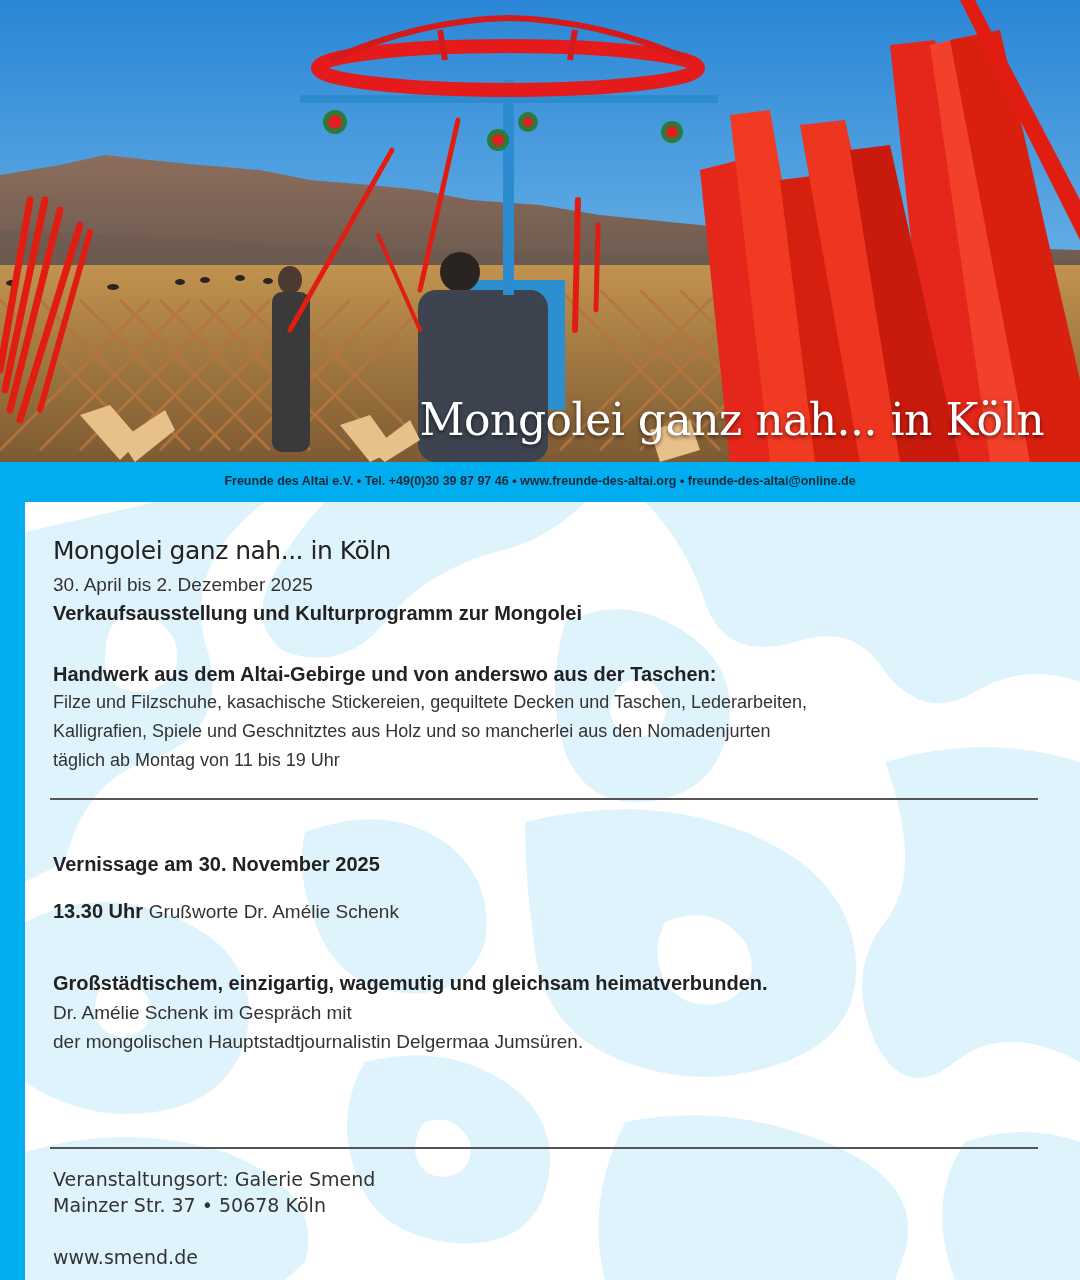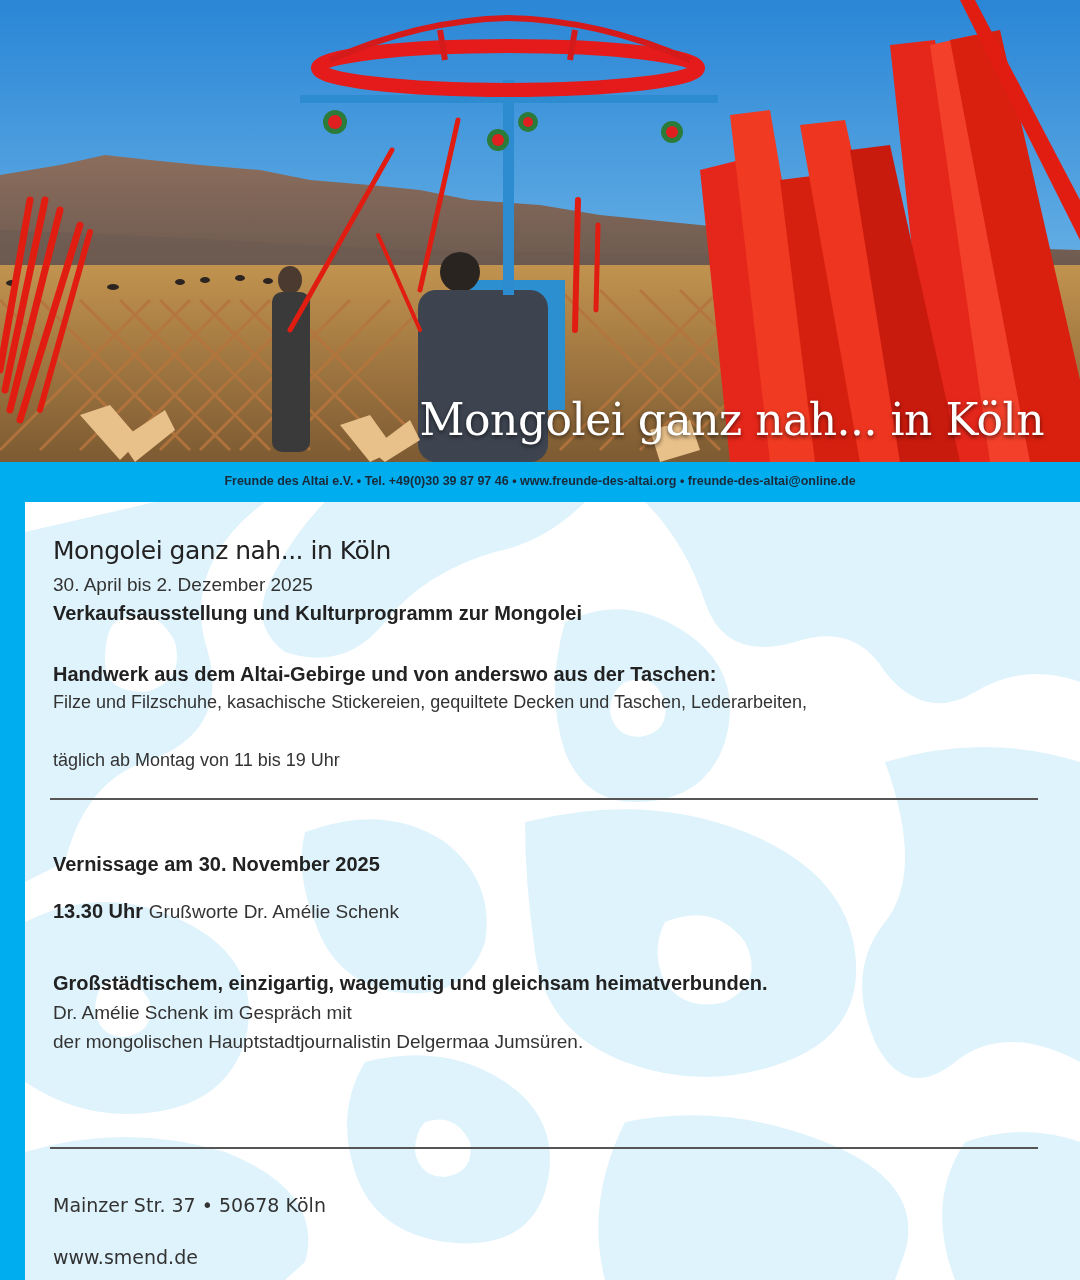--- a/index.html
+++ b/index.html
@@ -156,20 +156,21 @@
       <path d="M400 620 Q430 610 445 640 Q450 670 420 675 Q395 675 390 650 Q390 630 400 620 Z"></path>
     </g>
   </svg>
 
   <div class="t-title">Mongolei ganz nah... in Köln</div>
   <div class="t-dates">30. April bis 2. Dezember 2025</div>
   <div class="t-sub">Verkaufsausstellung und Kulturprogramm zur Mongolei</div>
 
   <div class="craft-h">Handwerk aus dem Altai-Gebirge und von anderswo aus der Taschen:</div>
   <div class="craft-line" style="top:190px">Filze und Filzschuhe, kasachische Stickereien, gequiltete Decken und Taschen, Lederarbeiten,</div>
+  <div class="craft-line" style="top:219px">Kalligrafien, Spiele und Geschnitztes aus Holz und so mancherlei aus den Nomadenjurten</div>
   <div class="craft-line" style="top:248px">täglich ab Montag von 11 bis 19 Uhr</div>
 
   <div class="sep" style="top:296px"></div>
 
   <div class="vern-h">Vernissage am 30. November 2025</div>
 
   <div class="prog" style="top:398px">
     <b>13.30 Uhr</b>
     <span class="light">Grußworte Dr. Amélie Schenk</span>
   </div>
@@ -179,15 +180,16 @@
   </div>
   <div class="prog" style="top:499px">
     <span class="light">Dr. Amélie Schenk im Gespräch mit</span>
   </div>
   <div class="prog" style="top:528px">
     <span class="light">der mongolischen Hauptstadtjournalistin Delgermaa Jumsüren.</span>
   </div>
 
   <div class="sep" style="top:645px"></div>
 
+  <div class="venue" style="top:666px">Veranstaltungsort: Galerie Smend</div>
   <div class="venue" style="top:692px">Mainzer Str. 37 • 50678 Köln</div>
   <div class="venue" style="top:744px">www.smend.de</div>
 </div>
 
 </body></html>

